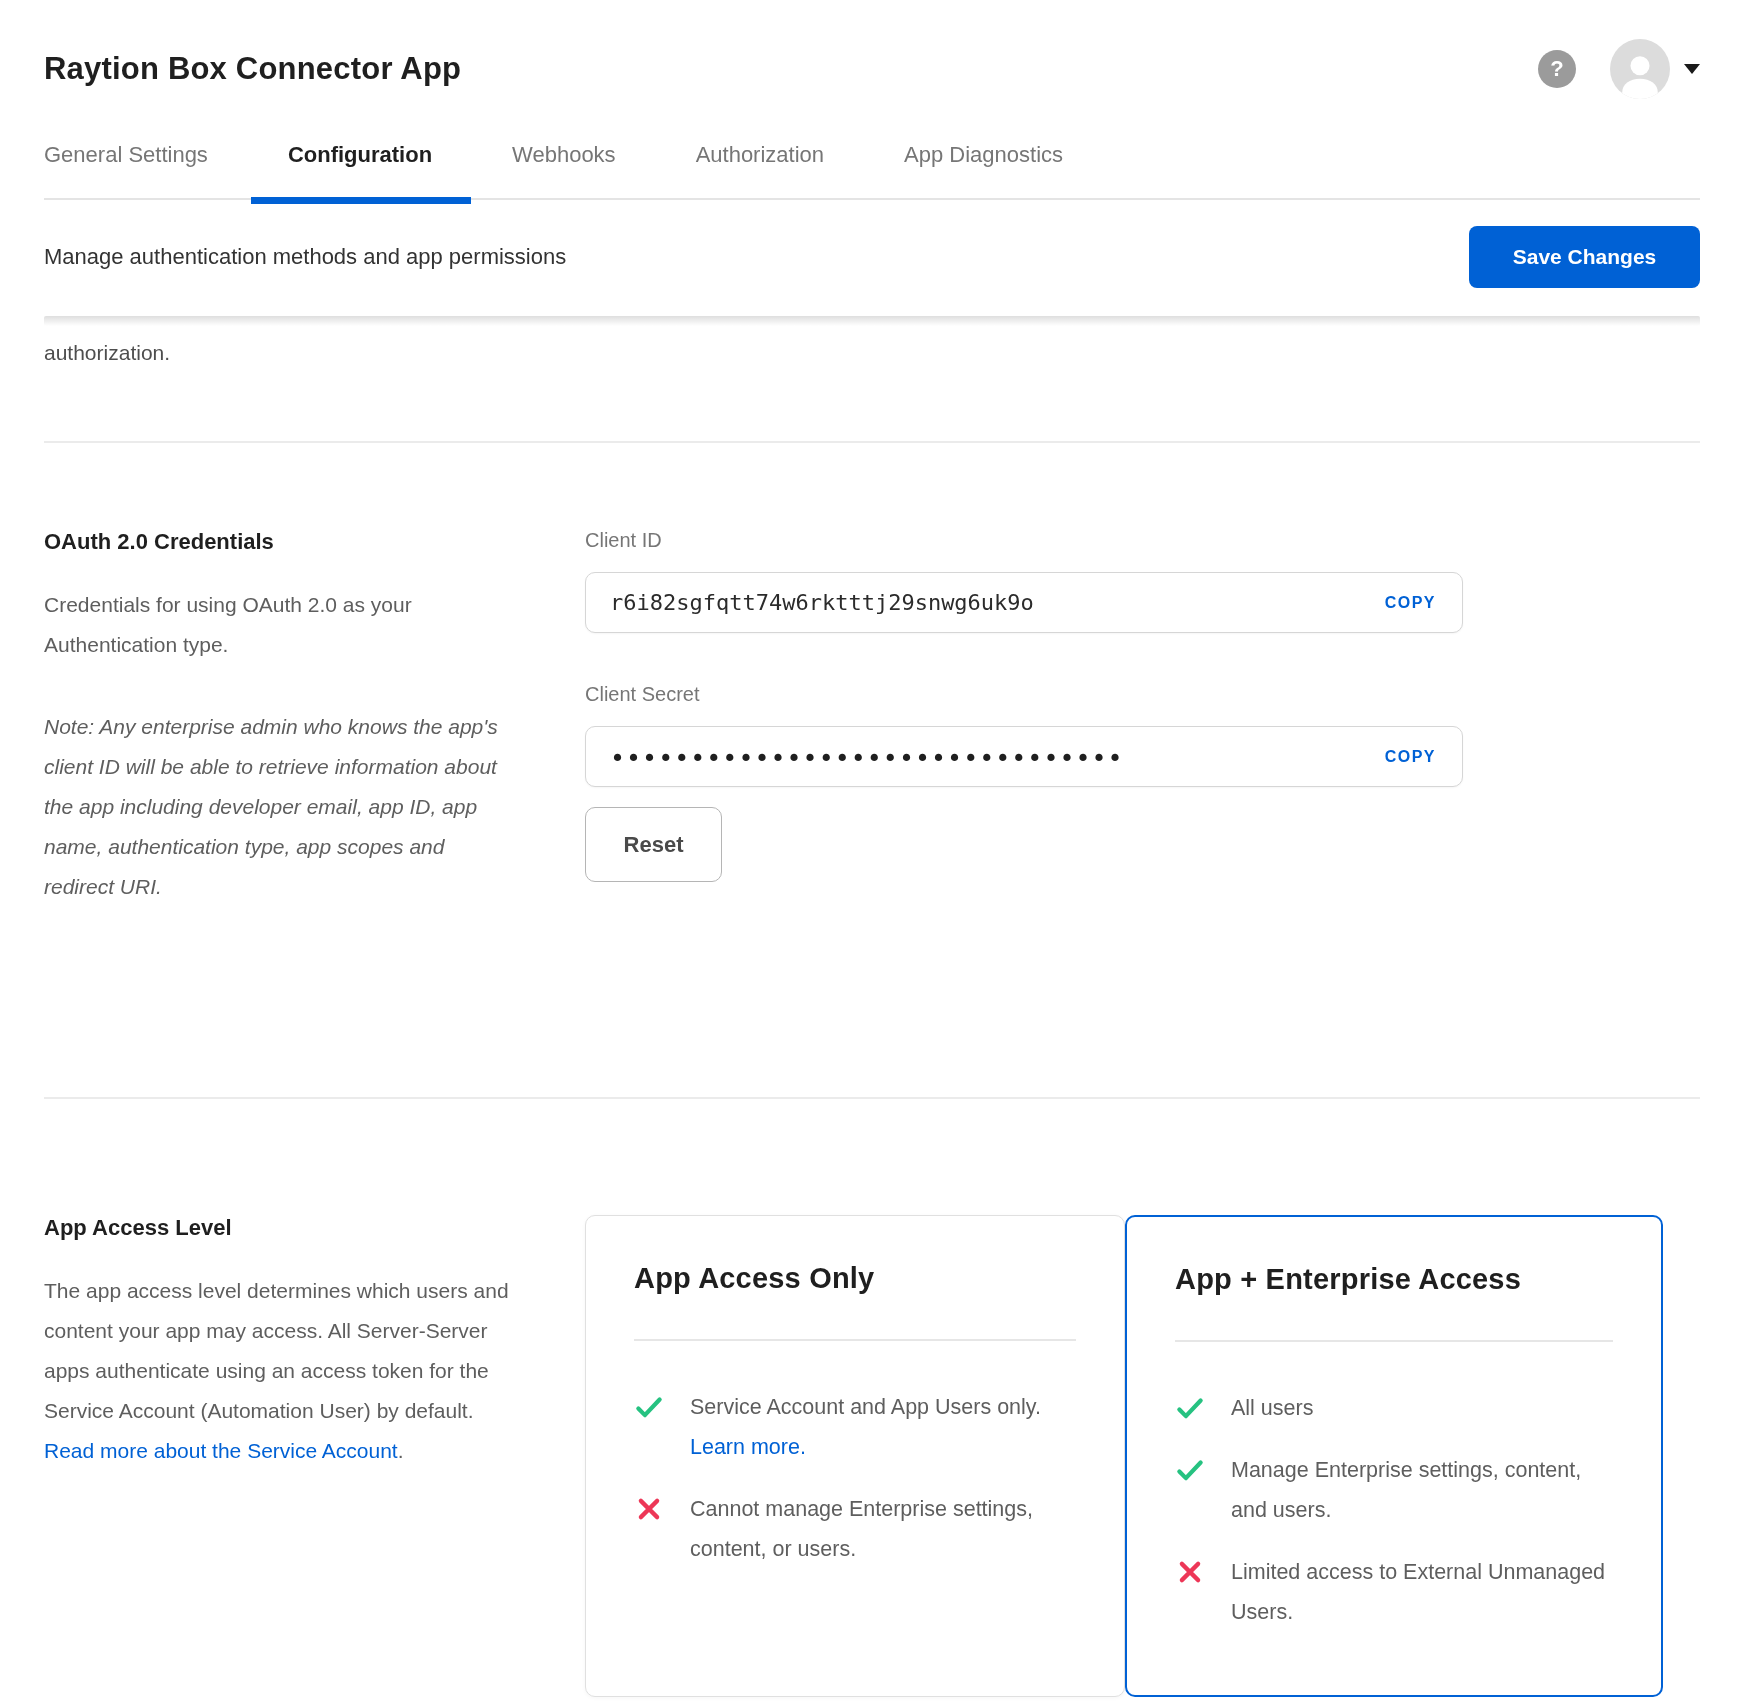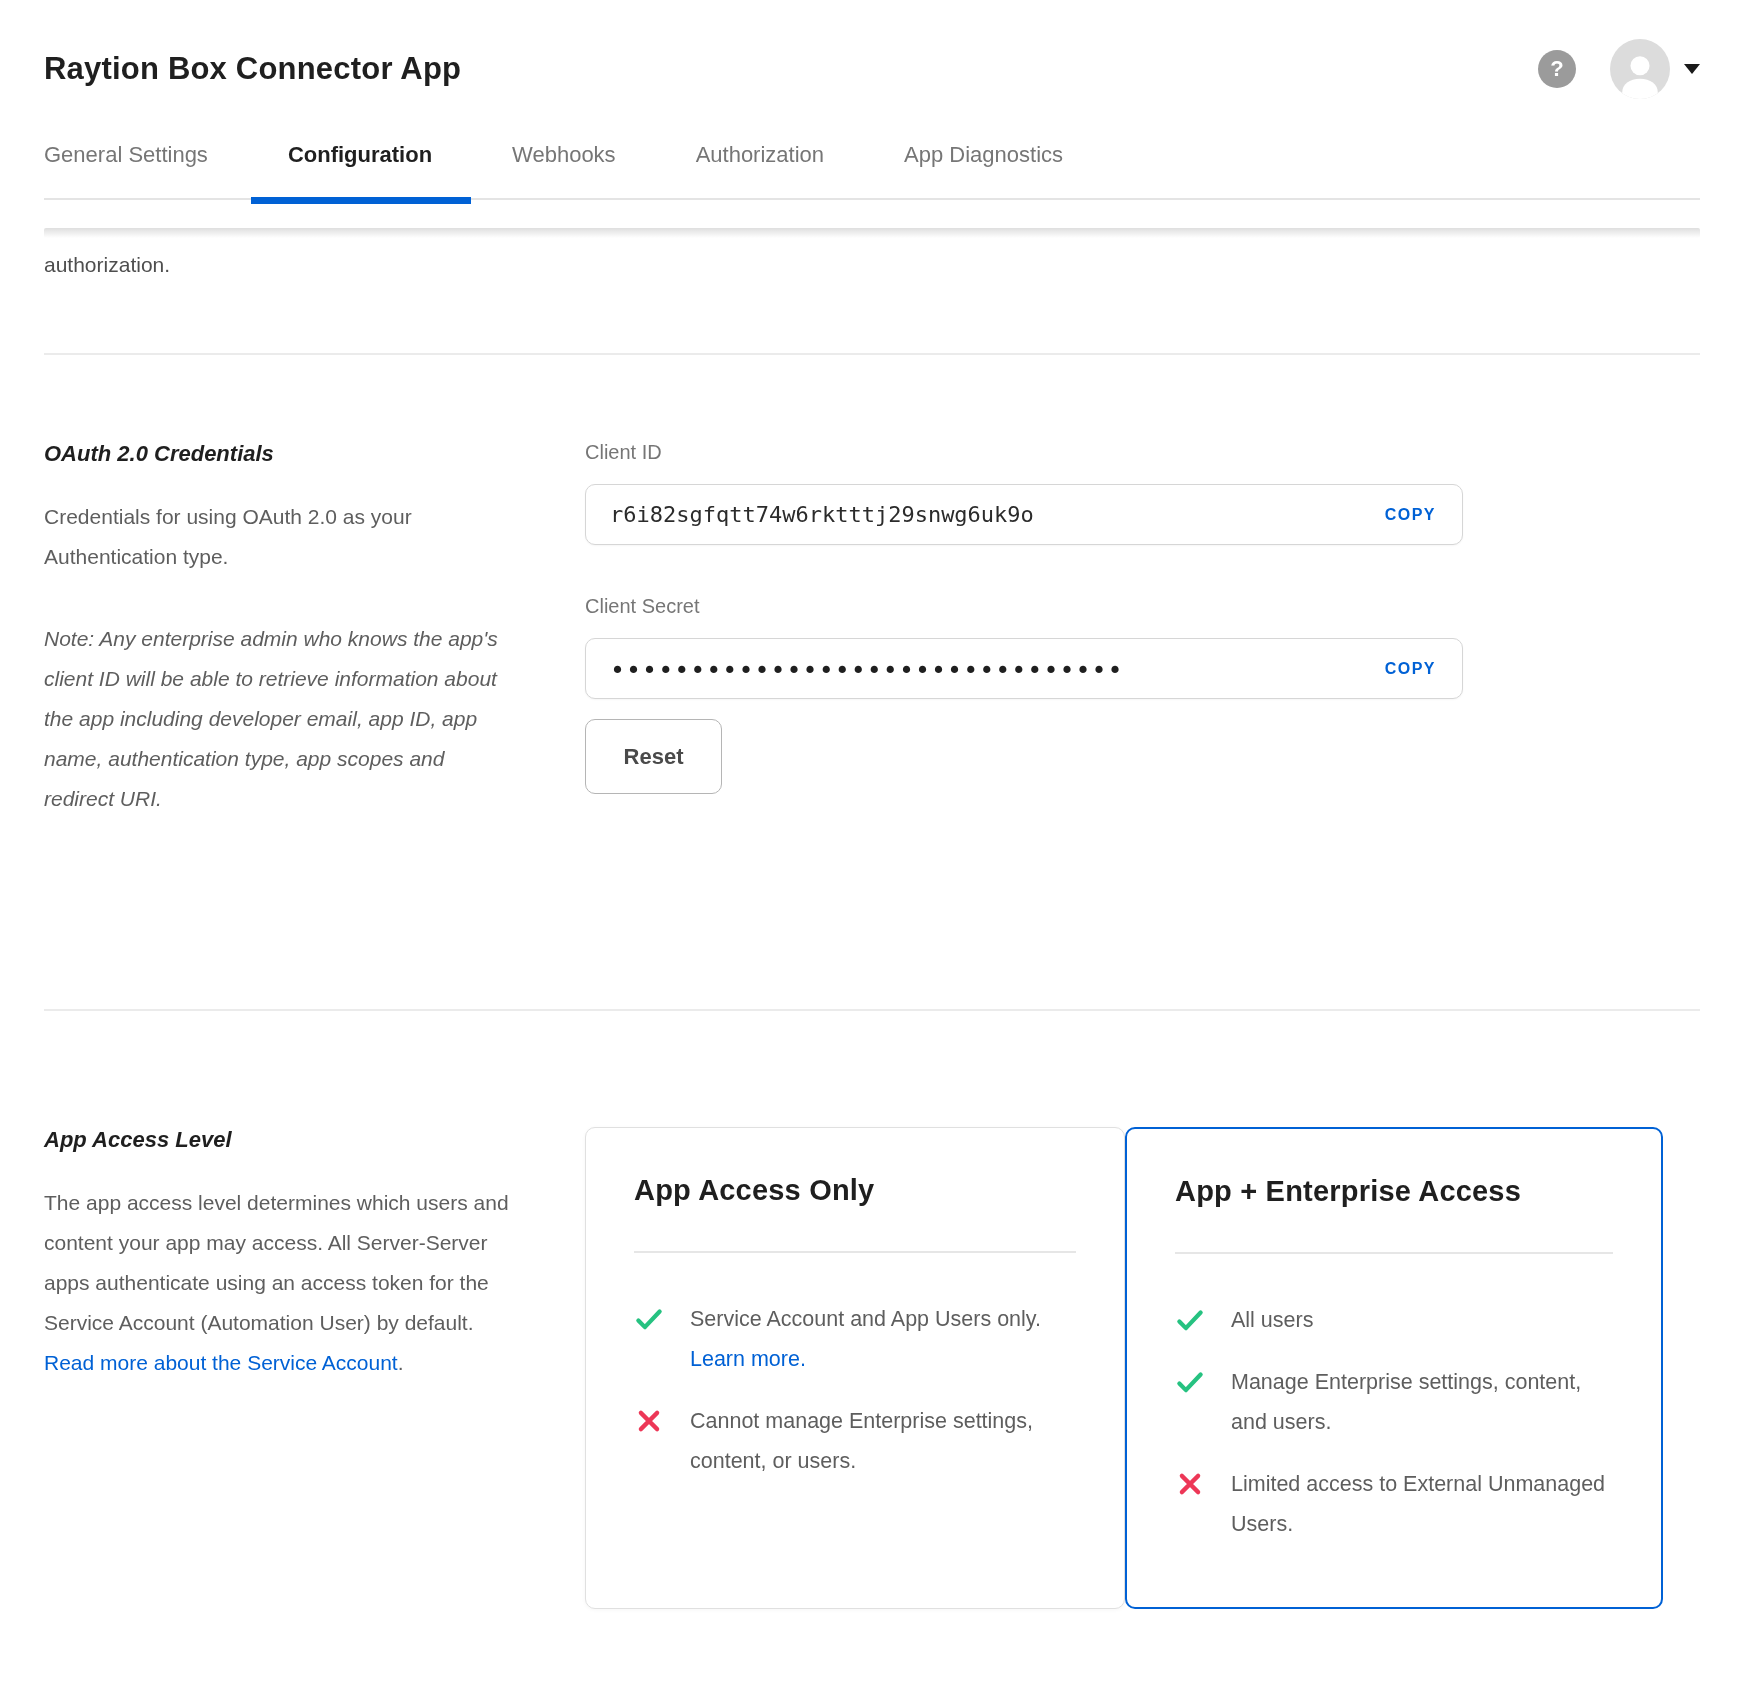--- a/index.html
+++ b/index.html
@@ -45,21 +45,21 @@
   }
 
   
   .scroll-shadow { margin-top:28px; height:10px; background:linear-gradient(to bottom, rgba(0,0,0,0.13), rgba(0,0,0,0)); border-radius:2px; }
   .scrolled-text { margin-top:15px; font-size:21px; color:#4e4e4e; }
   .divider { border:none; border-top:2px solid #ebebeb; margin-top:76px; }
 
   
   .section-oauth { display:grid; grid-template-columns:541px 1fr; padding-top:86px; }
   .col-left { width:541px; padding-right:68px; }
-  .section-heading { font-size:22px; font-weight:bold; color:#1f1f1f;font-style:italic; }
+  .section-heading { font-size:22px; font-weight:bold; color:#1f1f1f; }
   .section-desc { margin-top:30px; font-size:21px; line-height:40px; color:#5e5e5e; }
   .section-note { margin-top:42px; font-size:21px; line-height:40px; color:#5e5e5e; font-style:italic; }
   .field-label { font-size:20px; color:#767676; }
   .field-row { max-width:878px; }
   .input-box {
     margin-top:20px; height:61px; max-width:878px;
     border:1px solid #d6d6d6; border-radius:10px; background:#fff;
     box-shadow:0 1px 2px rgba(0,0,0,0.04);
     display:flex; align-items:center; justify-content:space-between;
     padding:0 26px 0 24px;
@@ -121,20 +121,24 @@
   </div>
 
   <nav class="tab-bar" id="tab-bar">
       <div class="tab">General Settings</div>
       <div class="tab active">Configuration</div>
       <div class="tab">Webhooks</div>
       <div class="tab">Authorization</div>
       <div class="tab">App Diagnostics</div>
     </nav>
 
+  <div class="subheader">
+    <div class="subheader-text">Manage authentication methods and app permissions</div>
+    <button class="save-button">Save Changes</button>
+  </div>
 
   <div class="scroll-shadow"></div>
   <div class="scrolled-text">authorization.</div>
   <hr class="divider">
 
   <section class="section-oauth">
     <div class="col-left">
       <h2 class="section-heading">OAuth 2.0 Credentials</h2>
       <p class="section-desc">Credentials for using OAuth 2.0 as your Authentication type.</p>
       <p class="section-note">Note: Any enterprise admin who knows the app's client ID will be able to retrieve information about the app including developer email, app ID, app name, authentication type, app scopes and redirect URI.</p>

